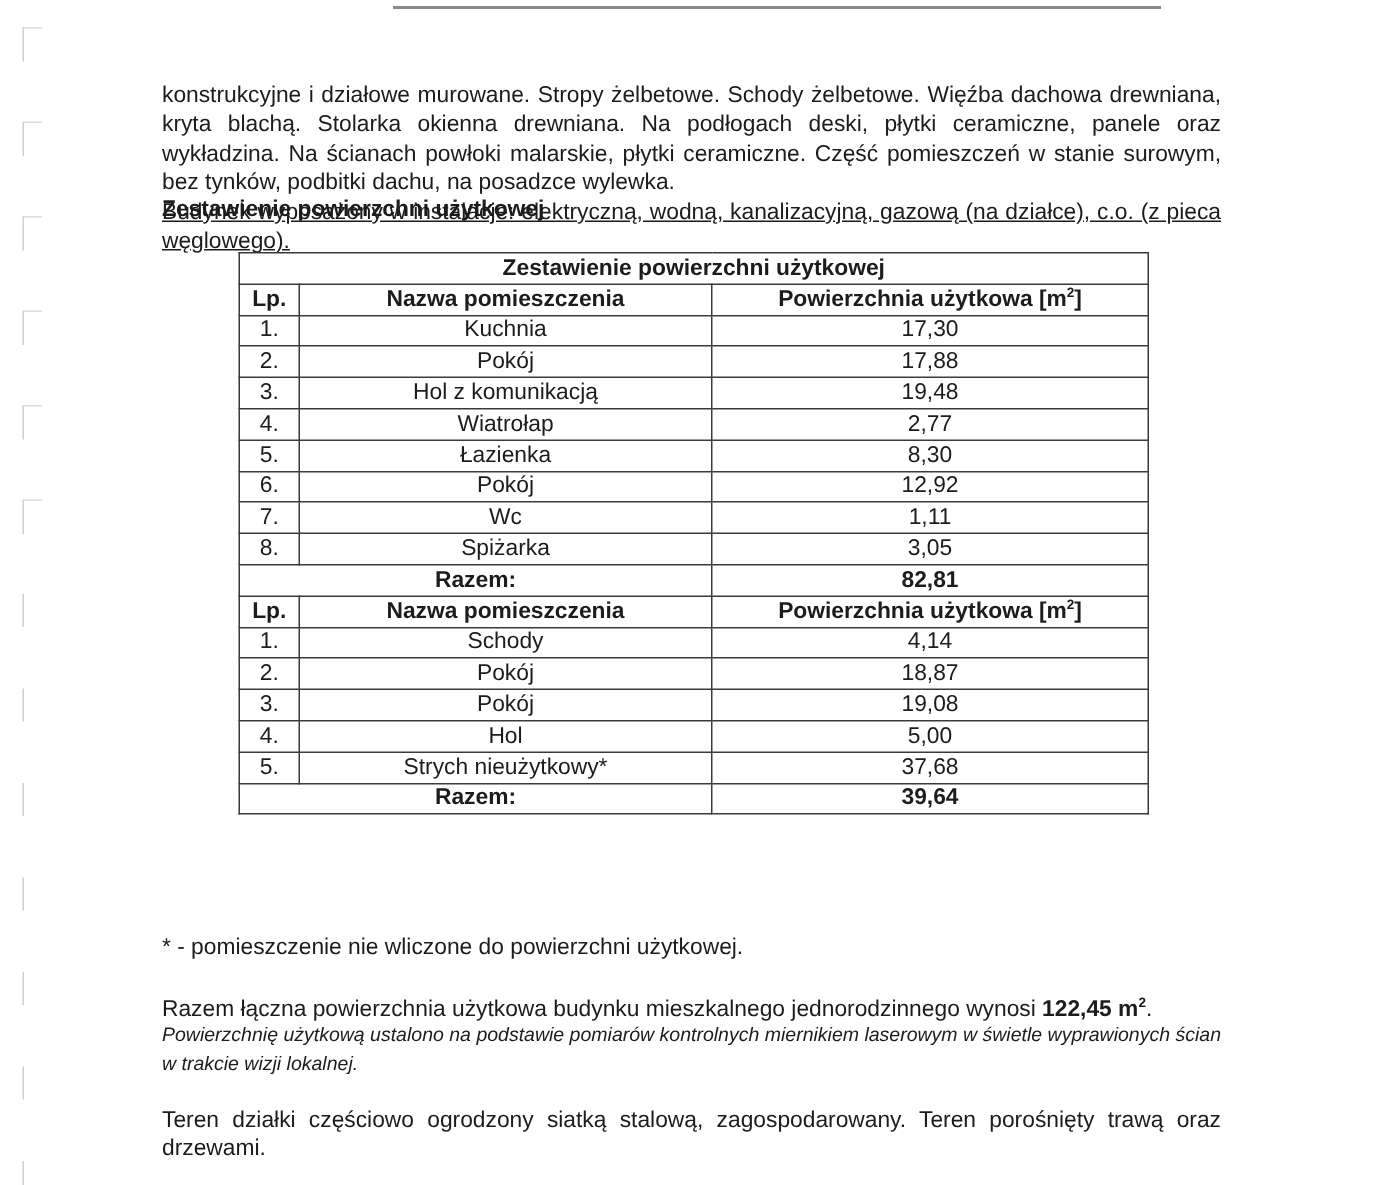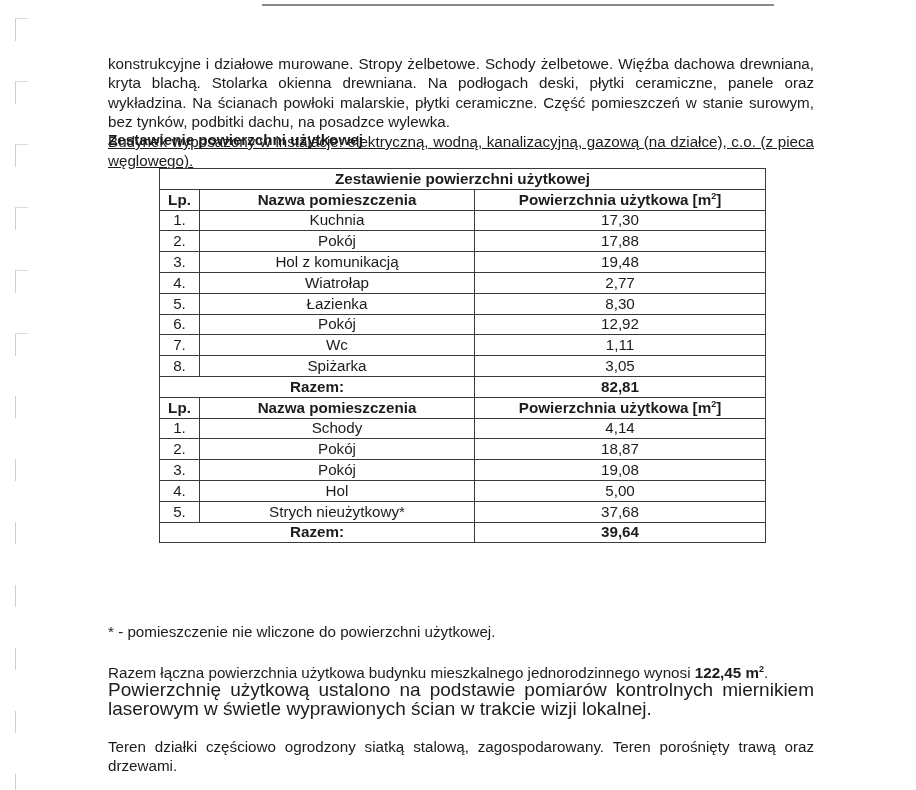--- a/index.html
+++ b/index.html
@@ -39,21 +39,21 @@
   }
   table.area col.c1 { width: 40px; }
   table.area col.c2 { width: 275px; }
   table.area col.c3 { width: 291px; }
   .b { font-weight: bold; }
   sup { font-size: 9px; line-height: 0; vertical-align: 6px; }
   .footnote { position: absolute; left: 108px; top: 623px; font-size: 15.2px; }
   .summary { position: absolute; left: 108px; top: 664px; font-size: 15.2px; }
   .method {
     position: absolute; left: 108px; top: 680px; width: 706px;
-    font-size: 19px; line-height: 19.4px; text-align: justify;
+    font-size: 13px; line-height: 19.4px; font-style: italic; text-align: justify;
   }
   .terrain {
     position: absolute; left: 108px; top: 737px; width: 706px;
     font-size: 15.2px; line-height: 19.4px; text-align: justify;
   }
 </style>
 </head>
 <body>
 
 <div class="top-rule"></div>

